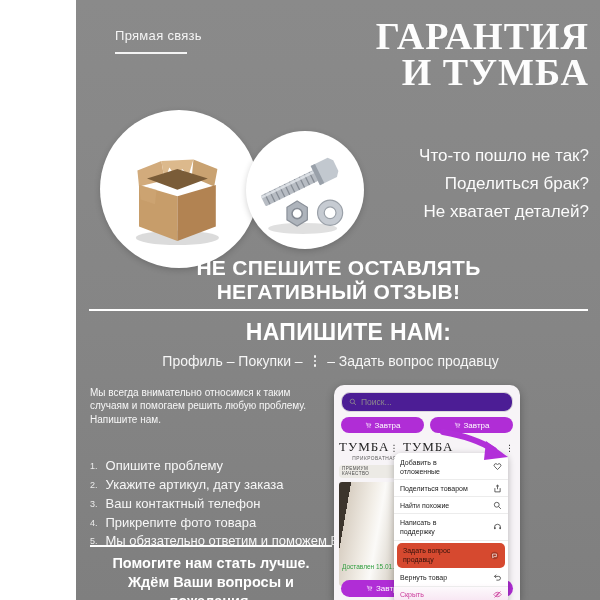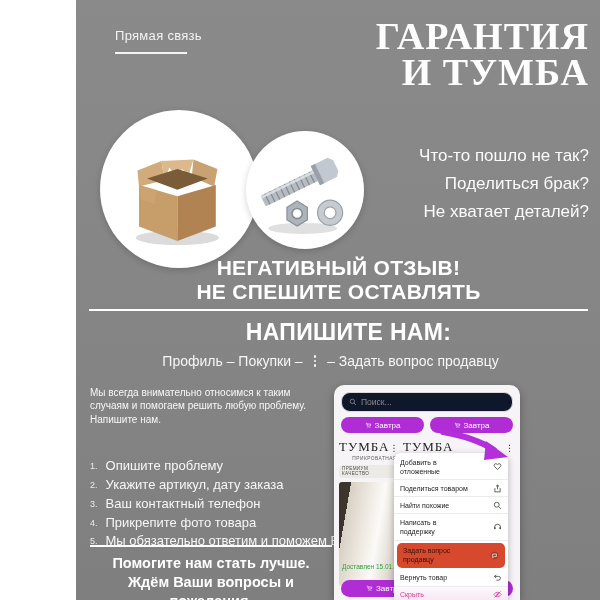--- a/index.html
+++ b/index.html
@@ -31,21 +31,21 @@
   
   .support-par{position:absolute;left:14px;top:386px;width:242px;font-size:10px;line-height:1.33;color:#f7f7f7;}
   .steps{position:absolute;left:14px;top:458px;font-size:13px;line-height:1.22;color:#f7f7f7;white-space:nowrap;}
   .step{display:flex;gap:8px;margin-bottom:3px;align-items:flex-start;}
   .step .n{font-size:9px;margin-top:3px;opacity:.9;}
   .rule2{position:absolute;left:14px;top:545px;width:242px;height:2px;background:#fff;}
   .footer-note{position:absolute;left:14px;top:554px;width:242px;text-align:center;font-size:14.5px;font-weight:700;line-height:1.3;}
 
   
   .phone{position:absolute;left:258px;top:385px;width:186px;height:215px;background:#f7f4f7;border-radius:10px 10px 0 0;box-shadow:0 3px 9px rgba(0,0,0,.3);}
-  .searchbar{margin:7px 7px 5px;height:18px;background:#0f172a;border:1px solid #dbd7db;border-radius:9px;display:flex;align-items:center;gap:4px;padding:0 7px;font-size:8.5px;color:#8d8a8d;}
+  .searchbar{margin:7px 7px 5px;height:18px;background:#4c1d95;border:1px solid #dbd7db;border-radius:9px;display:flex;align-items:center;gap:4px;padding:0 7px;font-size:8.5px;color:#8d8a8d;}
   .btnrow{margin:0 7px 6px;display:flex;gap:6px;}
   .pill{flex:1;height:16px;border-radius:8px;background:#b02dd6;color:#fff;font-size:8px;display:flex;align-items:center;justify-content:center;gap:3px;}
   .products{margin-left:5px;display:flex;gap:6px;}
   .pcard{flex:none;}
   .pcard.left{width:58px;}
   .pcard.right{width:112px;}
   .ptitle{display:flex;justify-content:space-between;align-items:baseline;font-family:"Liberation Serif","DejaVu Serif",serif;font-size:13px;letter-spacing:1px;color:#242424;}
   .pkebab{font-size:9px;color:#333;font-family:"DejaVu Sans",sans-serif;}
   .psub{font-size:4.8px;letter-spacing:.5px;color:#5d5d5d;text-align:right;margin-top:1px;}
   .pbadge{display:inline-block;font-size:4.6px;letter-spacing:.4px;background:#eceae5;color:#4d4d4d;padding:1.5px 3px;border-radius:4px;margin-top:2px;}
@@ -120,22 +120,22 @@
     </svg>
   </div>
 
   <div class="questions">
     <div>Что-то пошло не так?</div>
     <div>Поделиться брак?</div>
     <div>Не хватает деталей?</div>
   </div>
 
   <div class="headline">
+    <div>НЕ СПЕШИТЕ ОСТАВЛЯТЬ</div>
     <div>НЕГАТИВНЫЙ ОТЗЫВ!</div>
-    <div>НЕ СПЕШИТЕ ОСТАВЛЯТЬ</div>
   </div>
 
   <div class="rule1"></div>
 
   <div class="write-title">НАПИШИТЕ НАМ:</div>
 
   <div class="pathline">
     <span>Профиль – Покупки –</span>
     <span class="kebab-dots">
         <i></i>

